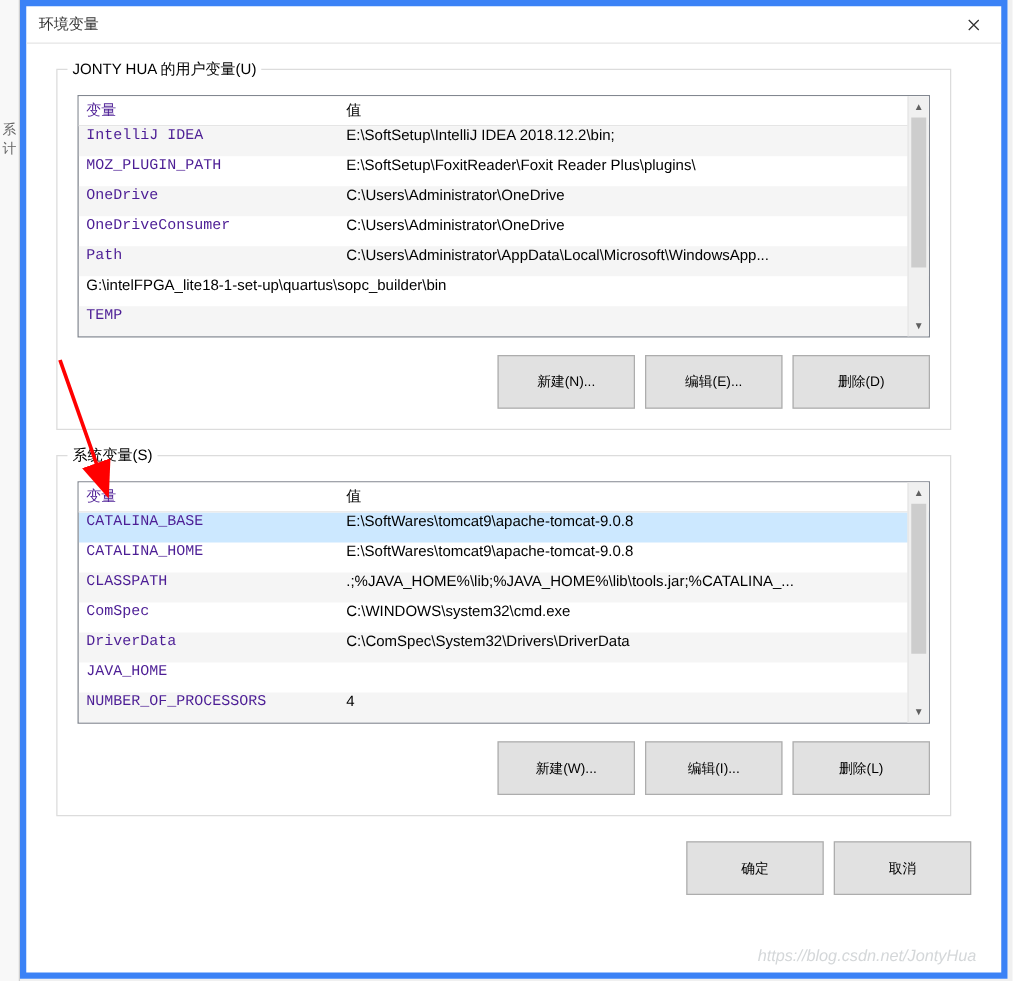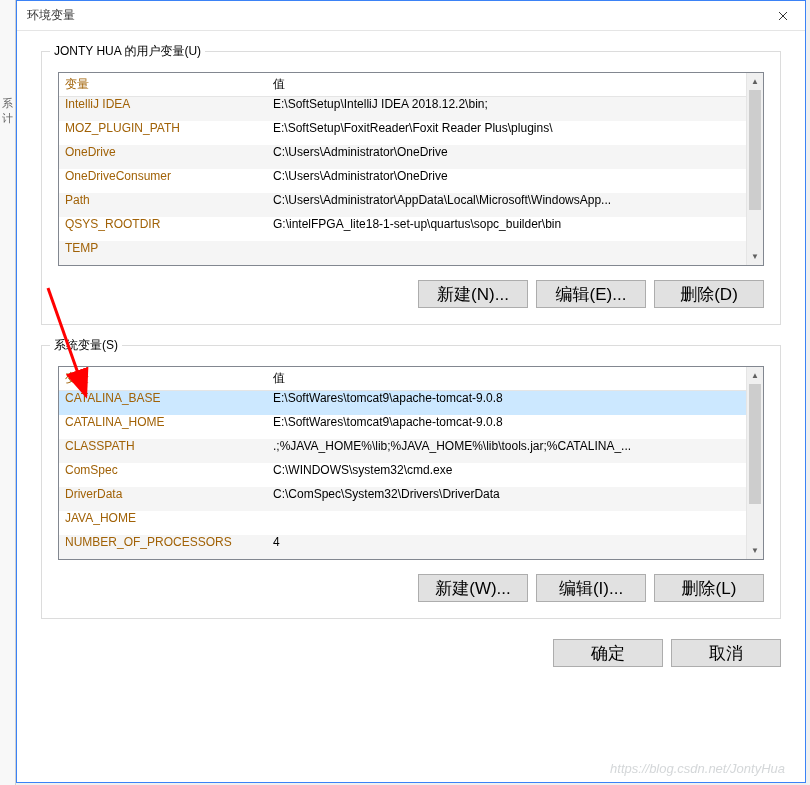--- a/index.html
+++ b/index.html
@@ -1,37 +1,37 @@
 <!DOCTYPE html>
 <html><head>
 <meta charset="utf-8">
 <style>
 * { box-sizing: border-box; margin: 0; padding: 0; }
 body { font-family: "Microsoft YaHei", "Segoe UI", Tahoma, sans-serif; font-size: 12px; background: #f0f0f0; width: 810px; height: 785px; overflow: hidden; }
-.dialog { position: absolute; left: 16px; top: 0; width: 790px; height: 783px; background: #ffffff; border: 1px solid #3b82f6; }
+.dialog { position: absolute; left: 16px; top: 0; width: 790px; height: 783px; background: #ffffff; border: 5px solid #3b82f6; }
 .titlebar { height: 30px; display: flex; align-items: center; justify-content: space-between; padding-left: 10px; border-bottom: 1px solid #e5e5e5; }
 .titlebar-title { font-size: 12px; color: #333; }
 .titlebar-close { width: 45px; height: 30px; display: flex; align-items: center; justify-content: center; color: #333; font-size: 14px; cursor: pointer; }
-.content { padding: 20px 24px 0 24px; }
+.content { padding: 20px 40px 0 24px; }
 .groupbox { border: 1px solid #dcdcdc; margin-bottom: 20px; position: relative; padding: 20px 16px 16px 16px; }
 .groupbox-label { position: absolute; top: -9px; left: 8px; background: #ffffff; padding: 0 4px; font-size: 12px; color: #000; }
 .list-container { border: 1px solid #828790; position: relative; }
 .list-header { display: flex; background: #ffffff; border-bottom: 1px solid #e5e5e5; height: 24px; align-items: center; }
-.col-name { width: 208px; padding-left: 6px; font-size: 12px; color: #a16207; }
+.col-name { width: 208px; padding-left: 6px; font-size: 12px; color: #4c1d95; font-family: Liberation Mono, monospace; }
 .col-value { flex: 1; padding-left: 6px; font-size: 12px; color: #000; }
 .list-body { height: 168px; overflow: hidden; }
 .list-row { display: flex; height: 24px; font-size: 13px; color: #000; }
 .list-row.alt { background: #f5f5f5; }
 .list-row.selected { background: #cce8ff; }
 .list-row .col-name, .list-row .col-value { white-space: nowrap; overflow: hidden; text-overflow: ellipsis; }
 .scrollbar { position: absolute; right: 0; top: 0; bottom: 0; width: 17px; background: #f0f0f0; border-left: 1px solid #e5e5e5; }
 .scrollbar-btn { height: 17px; display: flex; align-items: center; justify-content: center; font-size: 8px; color: #606060; cursor: pointer; }
 .scrollbar-thumb { position: absolute; left: 2px; right: 2px; background: #cdcdcd; }
 .button-row { display: flex; justify-content: flex-end; gap: 8px; margin-top: 14px; }
-.btn { min-width: 110px; height: 28px; background: #e1e1e1; border: 1px solid #adadad; font-size: 17px; color: #000; cursor: pointer; display: flex; align-items: center; justify-content: center; padding: 0 16px; }
+.btn { min-width: 110px; height: 43px; background: #e1e1e1; border: 1px solid #adadad; font-size: 11px; color: #000; cursor: pointer; display: flex; align-items: center; justify-content: center; padding: 0 16px; }
 .bottom-buttons { display: flex; justify-content: flex-end; gap: 8px; padding: 0 24px 16px 0; margin-top: 20px; }
 .arrow-svg { position: absolute; left: 18px; top: 278px; pointer-events: none; }
 .watermark { position: absolute; right: 20px; bottom: 6px; color: rgba(170,175,180,0.5); font-size: 13px; font-style: italic; }
 .left-strip { position: absolute; left: 0; top: 0; width: 16px; height: 785px; background: #f8f8f8; border-right: 1px solid #d0d0d0; font-size: 11px; color: #666; padding-top: 96px; }
 .left-strip span { writing-mode: horizontal-tb; display: block; padding-left: 2px; }
 </style>
 </head>
 <body>
 
 <div class="left-strip">
@@ -72,21 +72,20 @@
             </div>
             <div class="list-row">
               <div class="col-name">OneDriveConsumer</div>
               <div class="col-value">C:\Users\Administrator\OneDrive</div>
             </div>
             <div class="list-row alt">
               <div class="col-name">Path</div>
               <div class="col-value">C:\Users\Administrator\AppData\Local\Microsoft\WindowsApp...</div>
             </div>
             <div class="list-row">
-              <div class="col-name">QSYS_ROOTDIR</div>
               <div class="col-value">G:\intelFPGA_lite18-1-set-up\quartus\sopc_builder\bin</div>
             </div>
             <div class="list-row alt">
               <div class="col-name">TEMP</div>
             </div>
           </div>
         <div class="scrollbar">
           <div class="scrollbar-btn">▲</div>
           <div class="scrollbar-thumb" style="top:17px;height:120px;"></div>
           <div class="scrollbar-btn" style="position:absolute;bottom:0;left:0;right:0;">▼</div>

